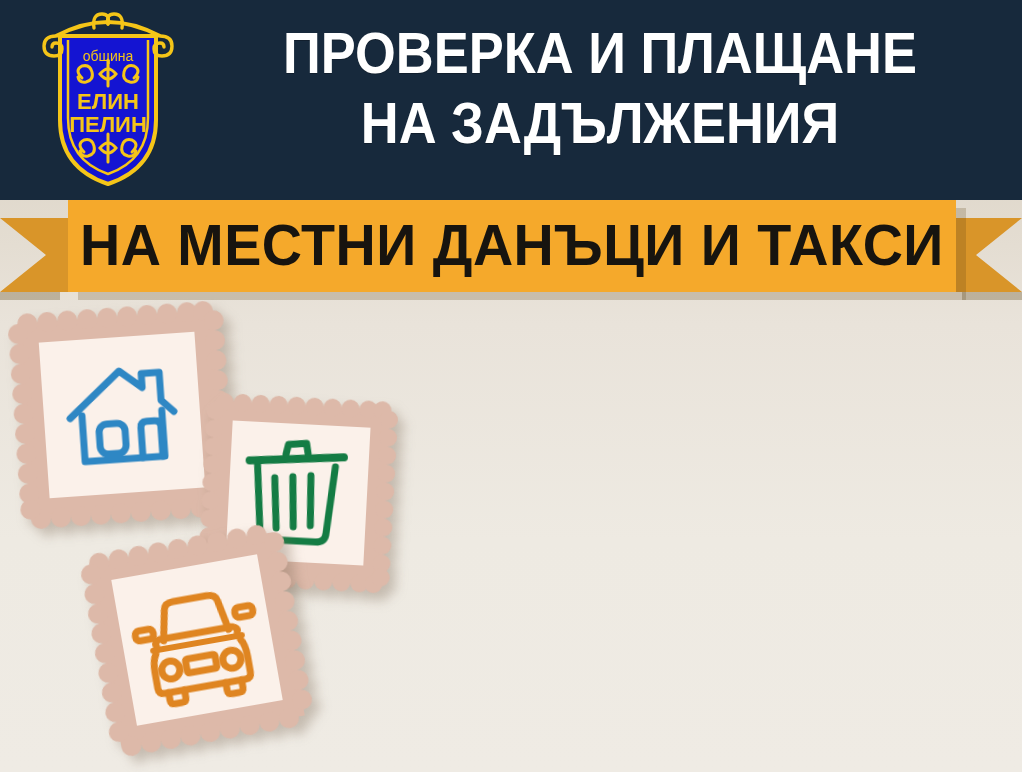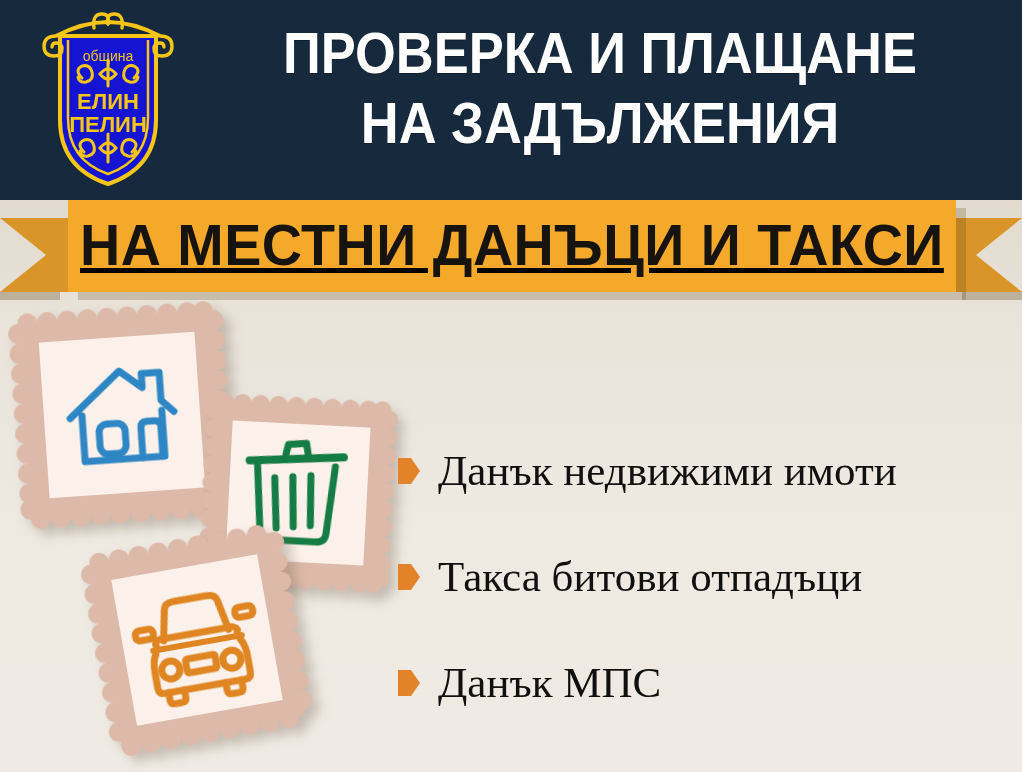--- a/index.html
+++ b/index.html
@@ -62,21 +62,21 @@
   }
   .ribbon-tail-shadow{
     position:absolute;top:92px;height:8px;background:rgba(90,65,20,.30);
   }
   .ribbon-tail-shadow.left{left:0;width:60px;}
   .ribbon-tail-shadow.right{right:0;width:60px;}
   .ribbon-band{
     position:absolute;left:68px;top:0;width:888px;height:92px;
     background:#f5a92b;
     box-shadow:10px 8px 0 rgba(90,65,20,.22);
-    display:flex;align-items:center;justify-content:center;text-decoration:underline;
+    display:flex;align-items:center;justify-content:center;
   }
   .ribbon-text{
     color:#17140f;
     font-family:"Liberation Sans", sans-serif;
     font-weight:bold;
     font-size:58px;
     line-height:58px;
     letter-spacing:0.5px;
     transform:scaleX(0.96);
     white-space:nowrap;
@@ -352,31 +352,14 @@
           <rect x="90" y="122" width="30" height="14" rx="2"></rect>
           <rect x="45" y="86" width="18" height="10" rx="4"></rect>
           <rect x="147" y="80" width="18" height="10" rx="4"></rect>
           <path d="M68 152 L68 160 Q68 164 73 164 L79 164 Q84 164 84 160 L84 152"></path>
           <path d="M126 152 L126 160 Q126 164 131 164 L137 164 Q142 164 142 160 L142 152"></path>
         </g>
       </svg>
     </div>
   </div>
 
-  <div class="bullets">
-
-    <div class="bullet-row">
-      <span class="bullet-marker"></span>
-      <span class="bullet-label">Данък недвижими имоти</span>
-    </div>
-
-    <div class="bullet-row">
-      <span class="bullet-marker"></span>
-      <span class="bullet-label">Такса битови отпадъци</span>
-    </div>
-
-    <div class="bullet-row">
-      <span class="bullet-marker"></span>
-      <span class="bullet-label">Данък МПС</span>
-    </div>
-  </div>
 
 </div>
 
 </body></html>

